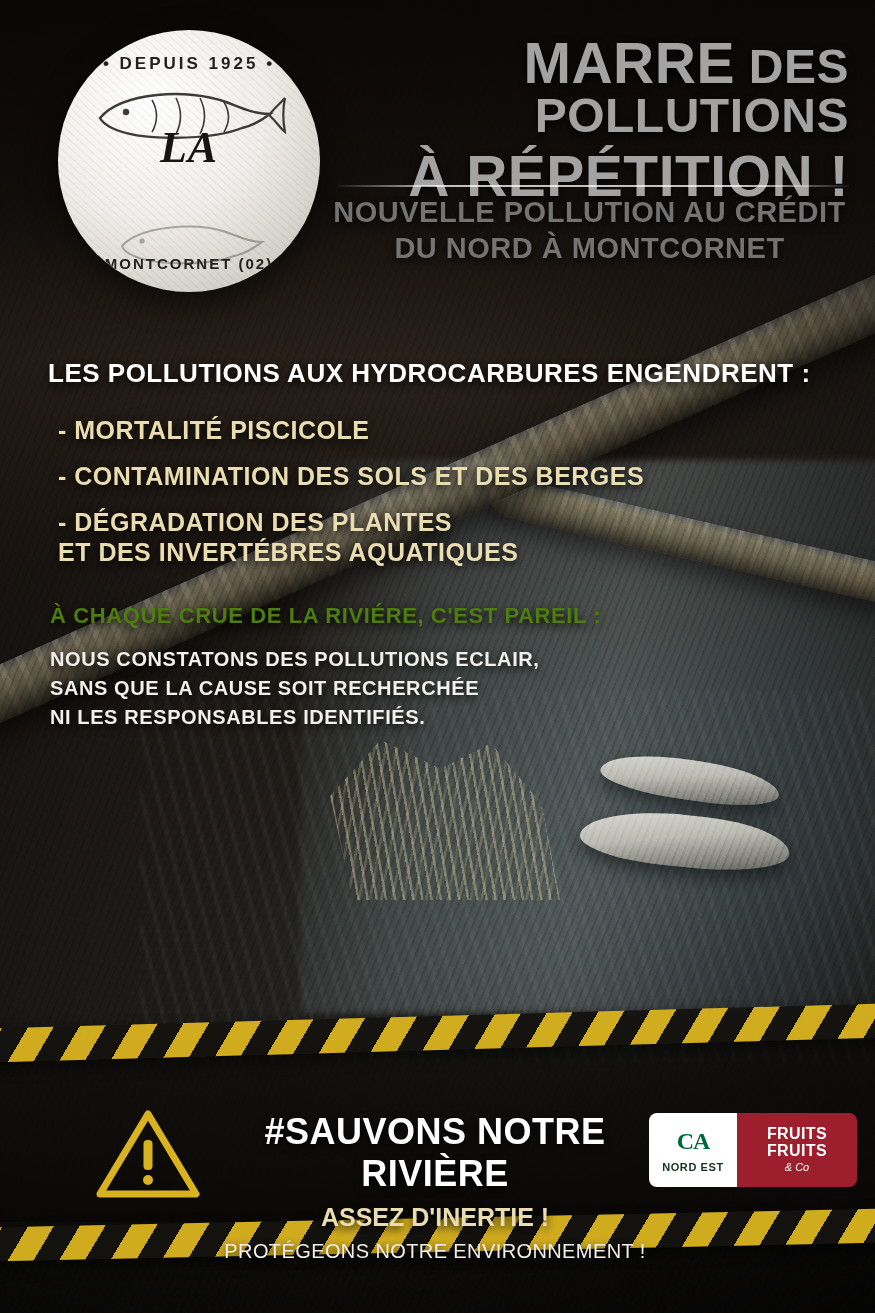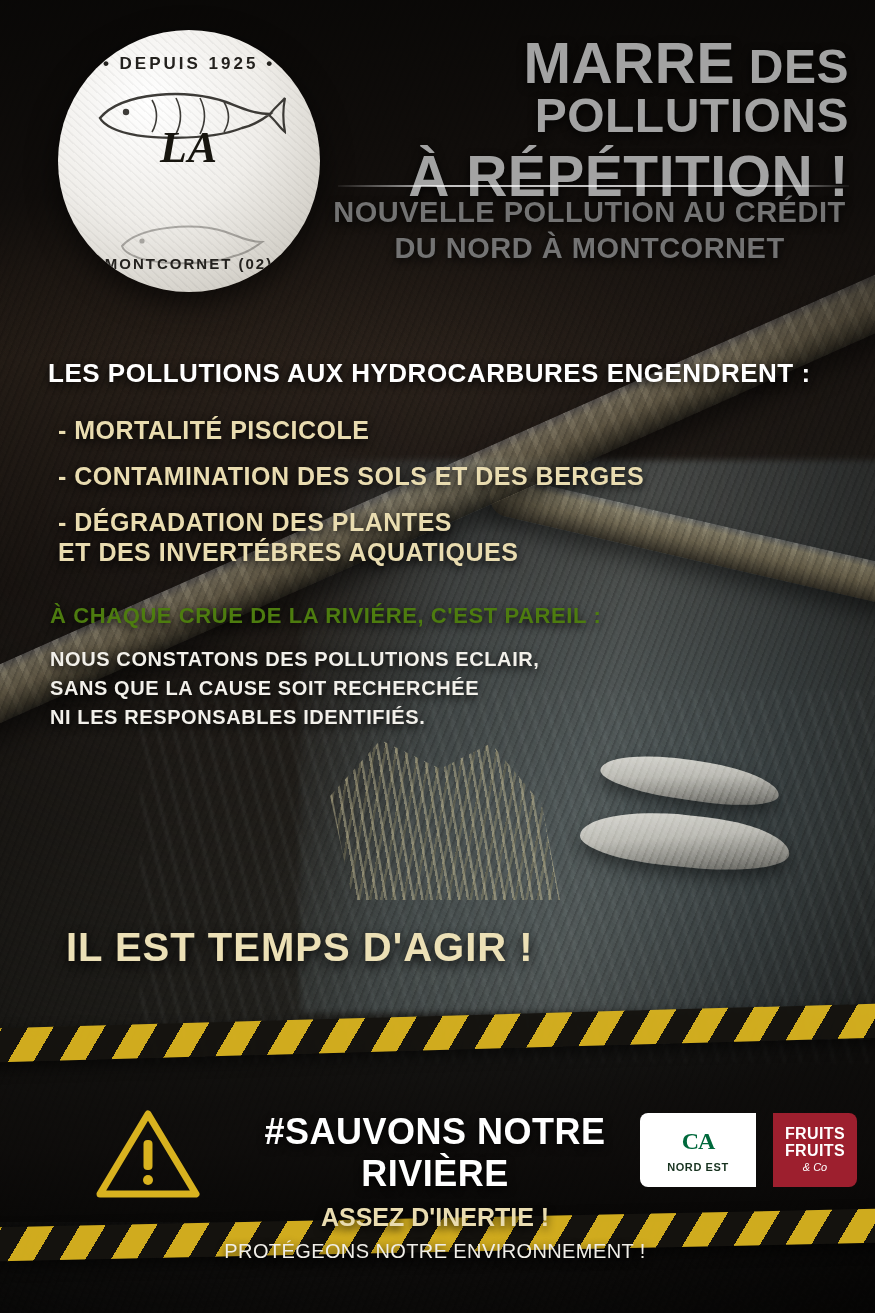--- a/index.html
+++ b/index.html
@@ -338,38 +338,37 @@
   
   .sponsors {
     position: absolute;
     right: 18px;
     top: 1113px;
     display: flex;
     align-items: center;
     gap: 0px;
   }
   .sp-ca {
-    width: 116px; height: 74px;
+    width: 88px; height: 74px;
     background: #ffffff;
     border-radius: 8px 0 0 8px;
     display: flex; flex-direction: column;
     align-items: center; justify-content: center;
     gap: 6px;
   }
   .sp-ca-mark { font-size: 24px; font-weight: bold; color: #00693c; letter-spacing: -1px; font-family: "Liberation Serif", serif;}
   .sp-ca-text { font-size: 11px; font-weight: bold; color: #17321f; letter-spacing: 0.6px; }
   .sp-fr {
-    width: 84px; height: 74px;
+    width: 120px; height: 74px;
     background: #9d1f2e;
     border-radius: 0 8px 8px 0;
     color: #ffffff;
     display: flex; flex-direction: column;
     align-items: center; justify-content: center;
     line-height: 1.05;
-    margin-left: 17px;
   }
   .sp-fr .f1 { font-size: 16px; font-weight: bold; letter-spacing: 0.4px;}
   .sp-fr .f2 { font-size: 16px; font-weight: bold; letter-spacing: 0.4px;}
   .sp-fr .f3 { font-size: 11px; font-style: italic; margin-top: 2px;}
 </style>
 </head>
 <body>
 
 <div class="poster">
 
@@ -420,21 +419,20 @@
     <div class="bullet">- CONTAMINATION DES SOLS ET DES BERGES</div>
     <div class="bullet">- DÉGRADATION DES PLANTES
   ET DES INVERTÉBRES AQUATIQUES</div>
   </div>
 
   <div class="para-lead">À CHAQUE CRUE DE LA RIVIÉRE, C'EST PAREIL :</div>
   <div class="para-body">NOUS CONSTATONS DES POLLUTIONS ECLAIR,
 SANS QUE LA CAUSE SOIT RECHERCHÉE
 NI LES RESPONSABLES IDENTIFIÉS.</div>
 
-  <div class="cta">IL EST TEMPS D'AGIR !</div>
 
   <div class="bottom-panel"></div>
   <div class="tape tape-top"></div>
   <div class="tape tape-bottom"></div>
 
   <svg class="warn-sign" viewBox="0 0 104 92">
     <path d="M52 6 L100 86 L4 86 Z" fill="none" stroke="#d8b21f" stroke-width="7" stroke-linejoin="round"></path>
     <rect x="47.5" y="32" width="9" height="30" rx="4" fill="#d8b21f"></rect>
     <circle cx="52" cy="72" r="5" fill="#d8b21f"></circle>
   </svg>

